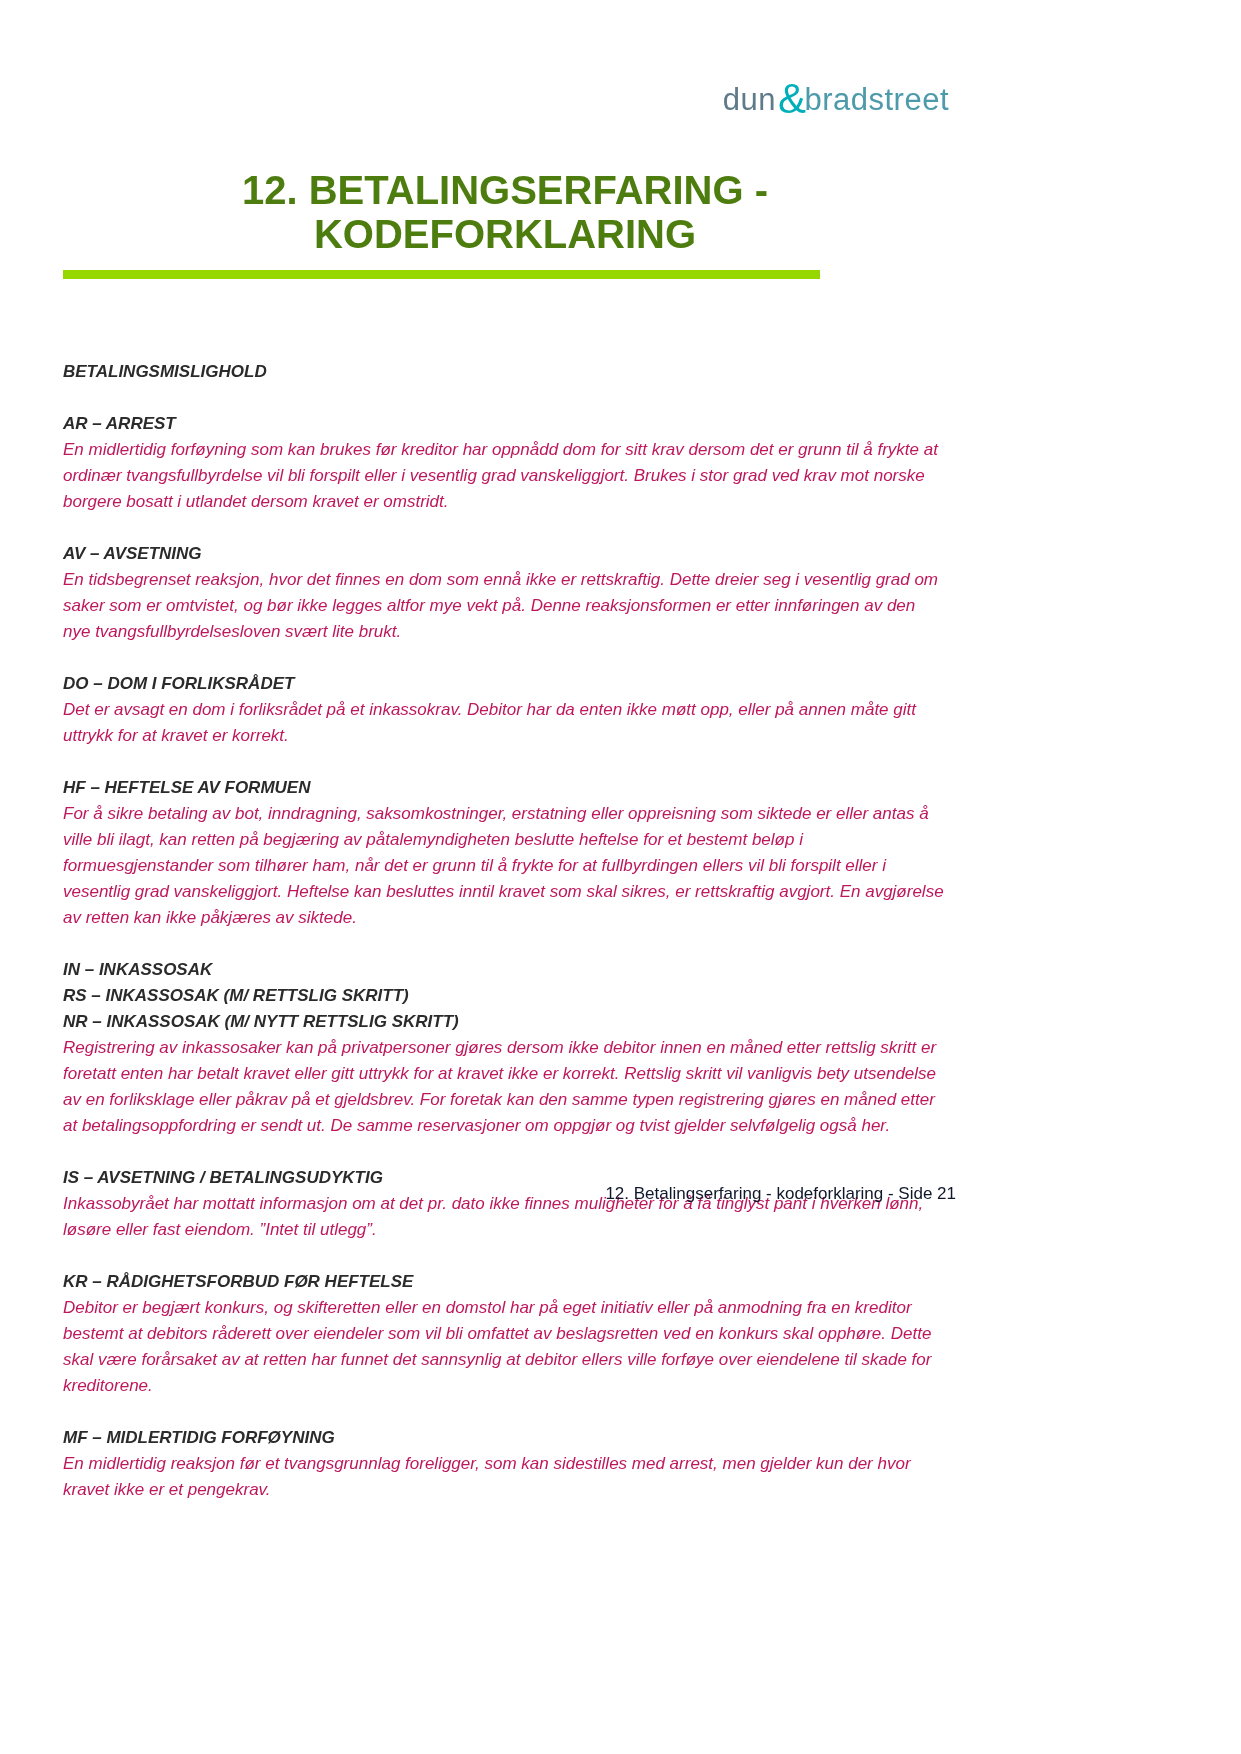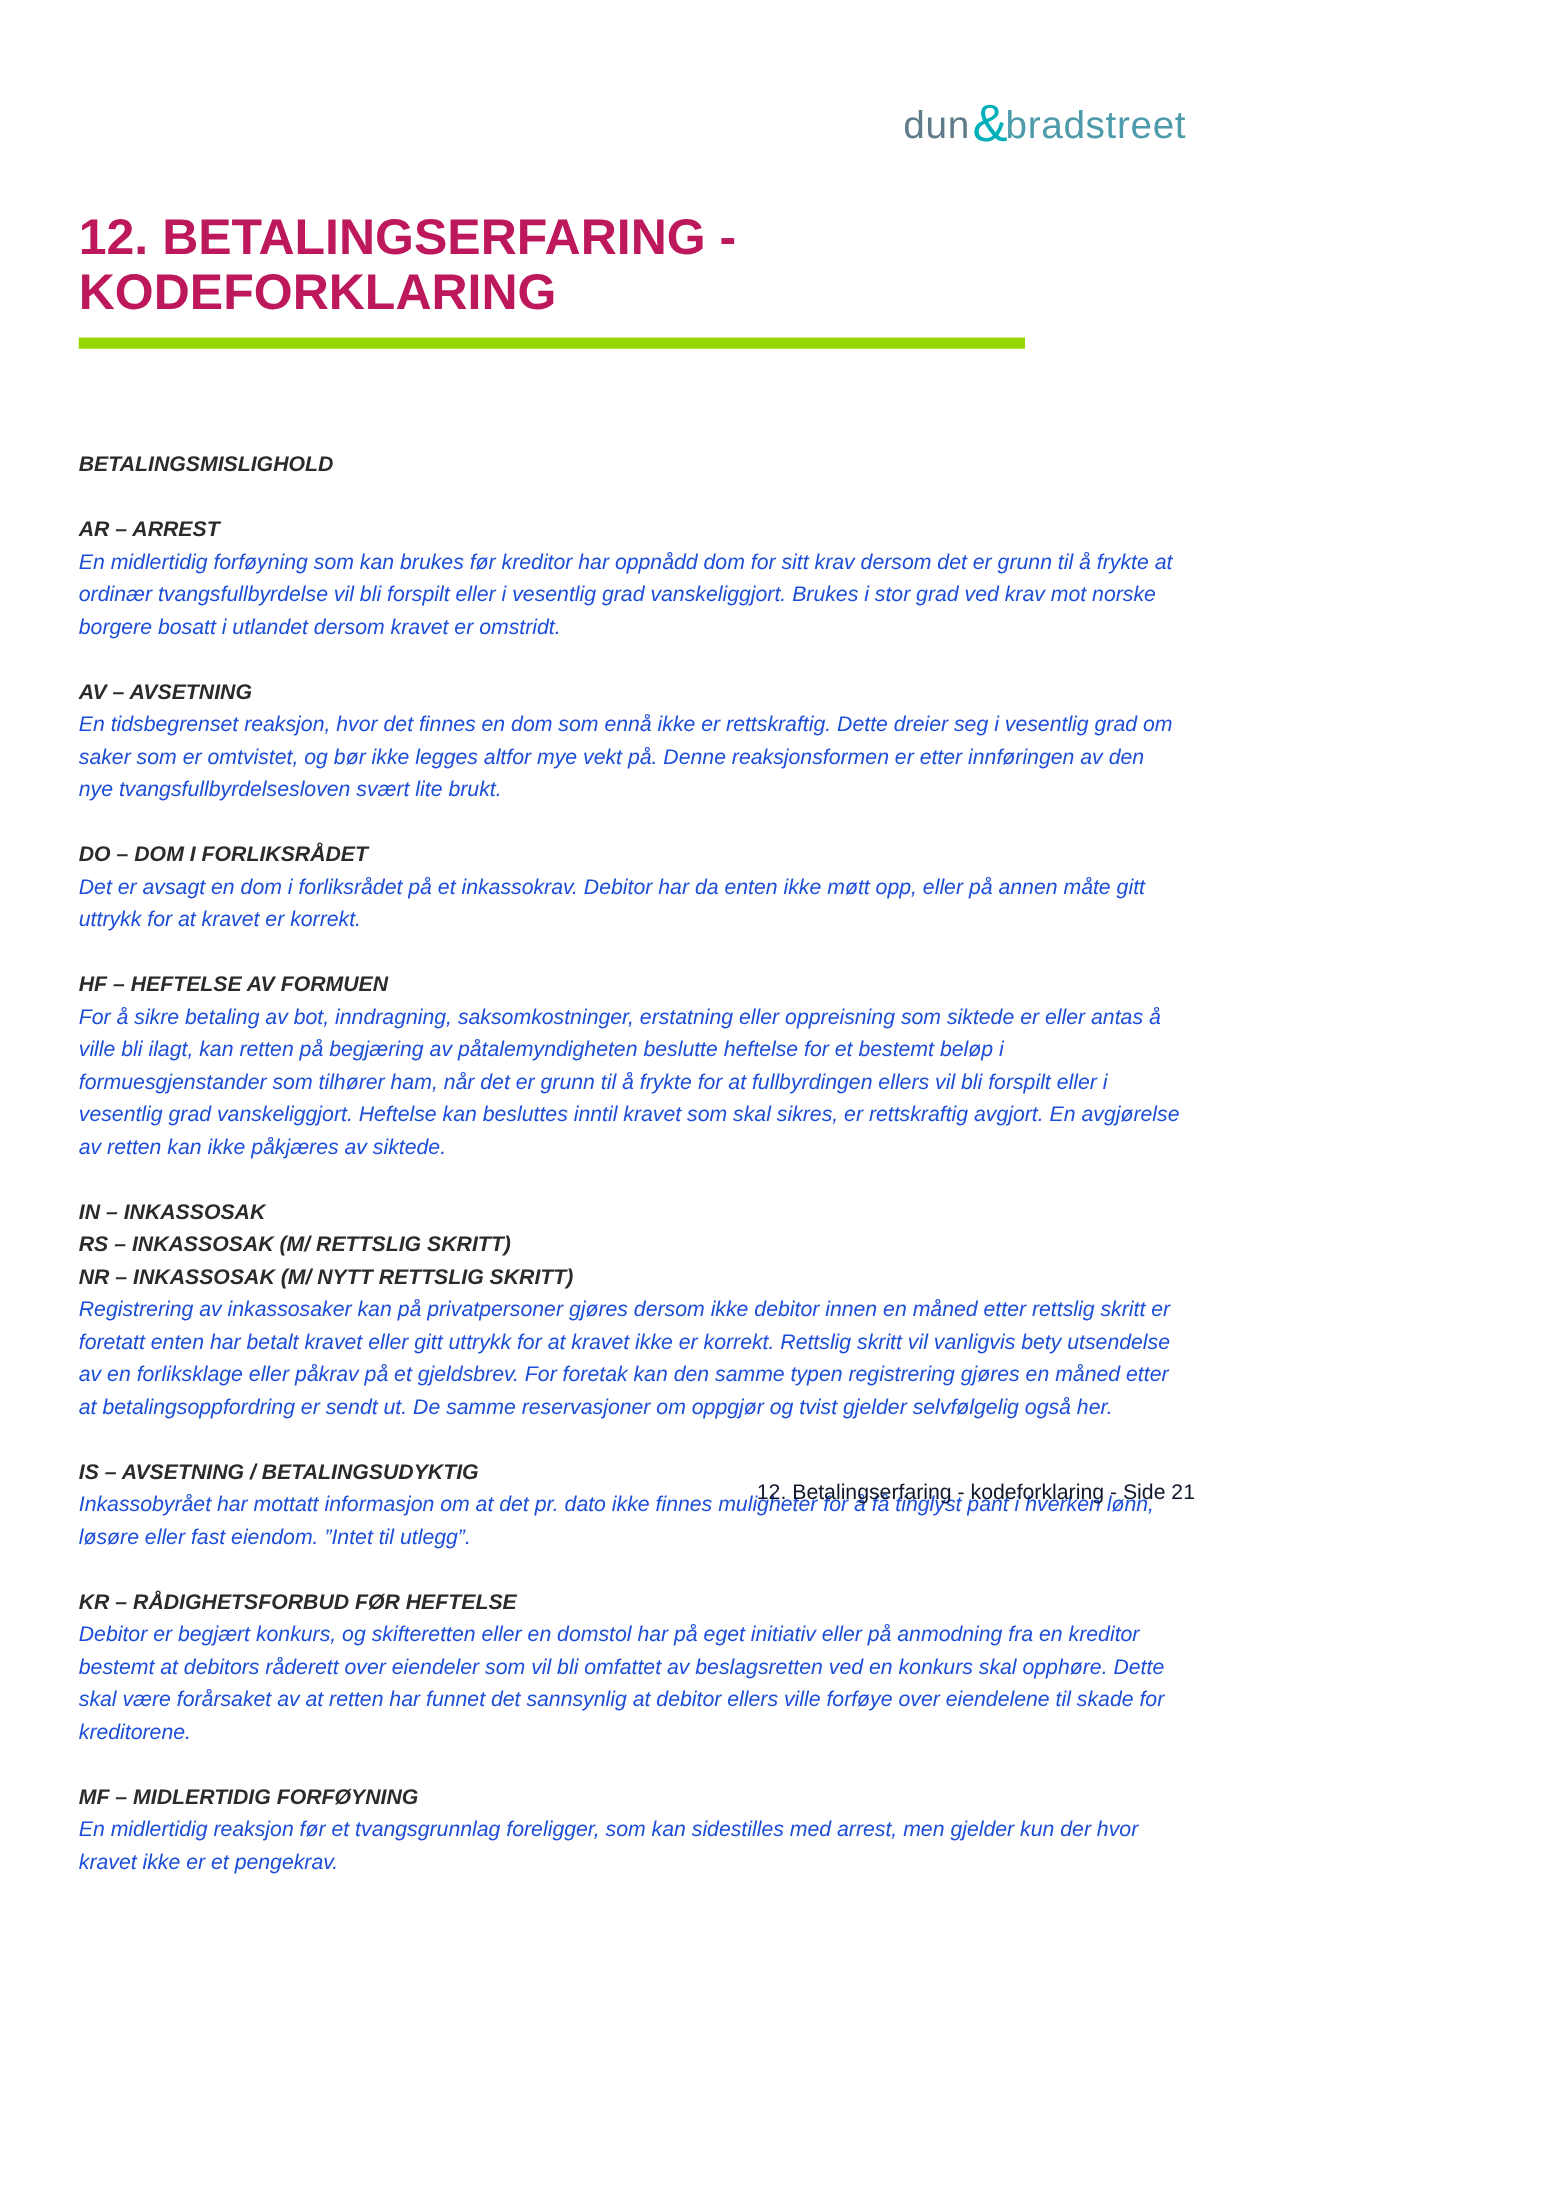--- a/index.html
+++ b/index.html
@@ -51,22 +51,23 @@
     position: absolute;
     top: 0;
     left: 63px;
     width: 884px;
   }
   h1.doc-title {
     margin: 168px 0 0 0;
     font-size: 40px;
     line-height: 44px;
     font-weight: bold;
-    color: #be185d;
+    color: #4d7c0f;
     letter-spacing: 0px;
+    text-align: center;
   }
   .title-rule {
     width: 757px;
     height: 9px;
     background: #97d700;
     margin-top: 14px;
     margin-bottom: 0;
     border: none;
   }
   .sections {
@@ -82,21 +83,21 @@
     margin: 0;
     font-size: 17px;
     line-height: 26px;
     font-weight: bold;
     color: #2b2b2b;
   }
   .doc-section p {
     margin: 0;
     font-size: 17px;
     line-height: 26px;
-    color: #1d4ed8;
+    color: #be185d;
   }
   .footer {
     position: absolute;
     right: 285px;
     bottom: 96px;
     font-size: 17px;
     color: #0f172a;
     white-space: nowrap;
   }
 </style>

